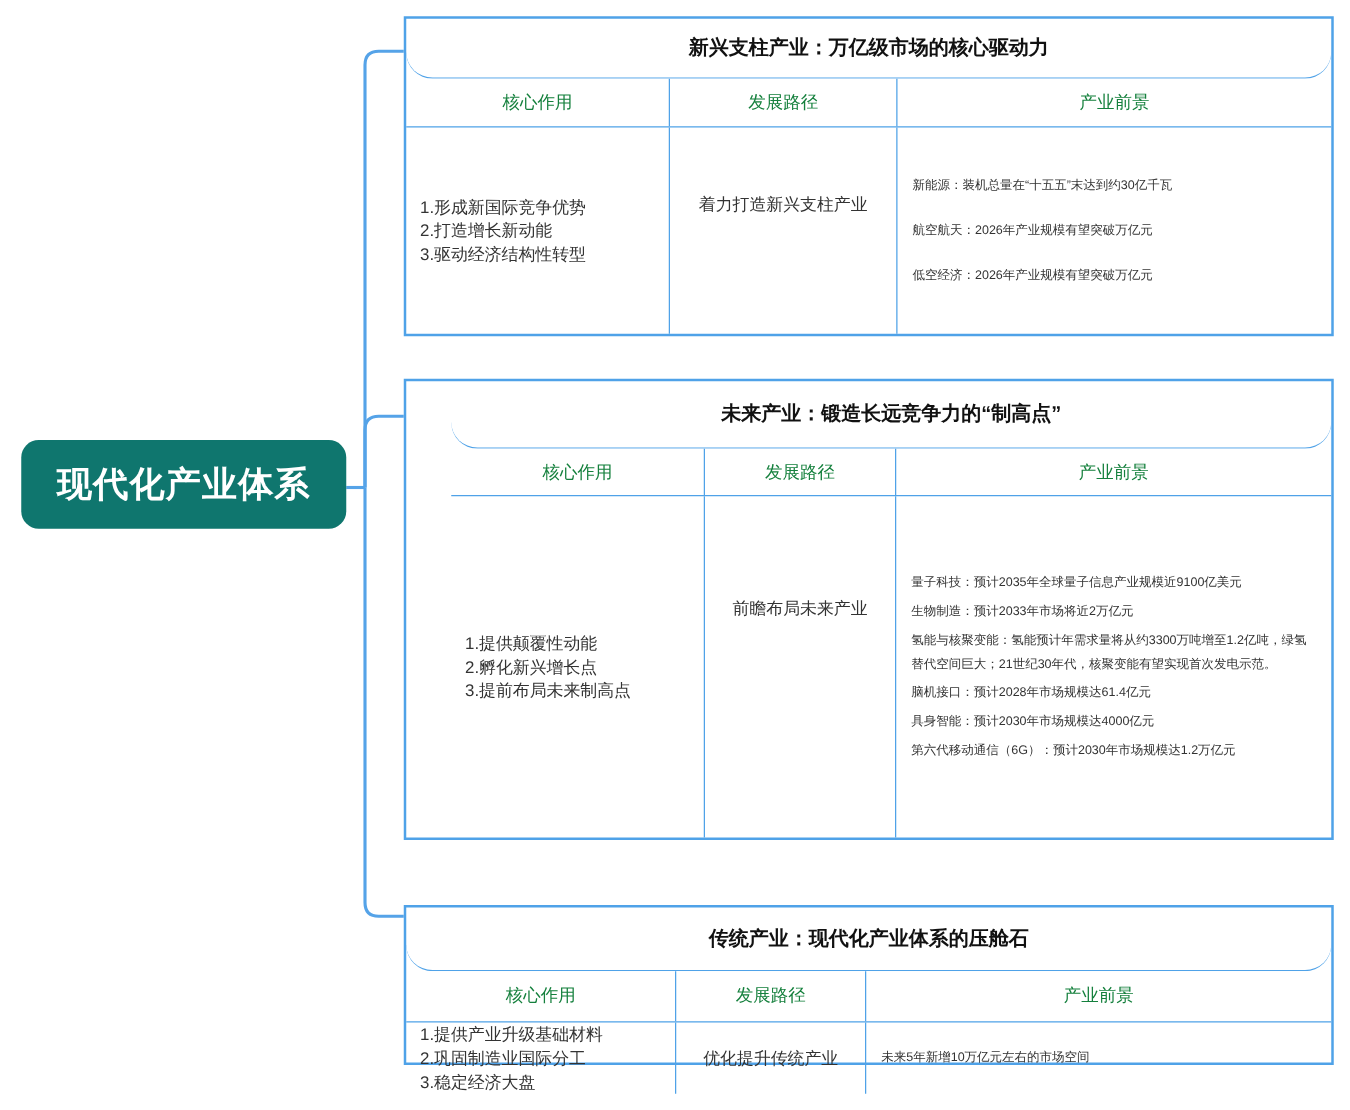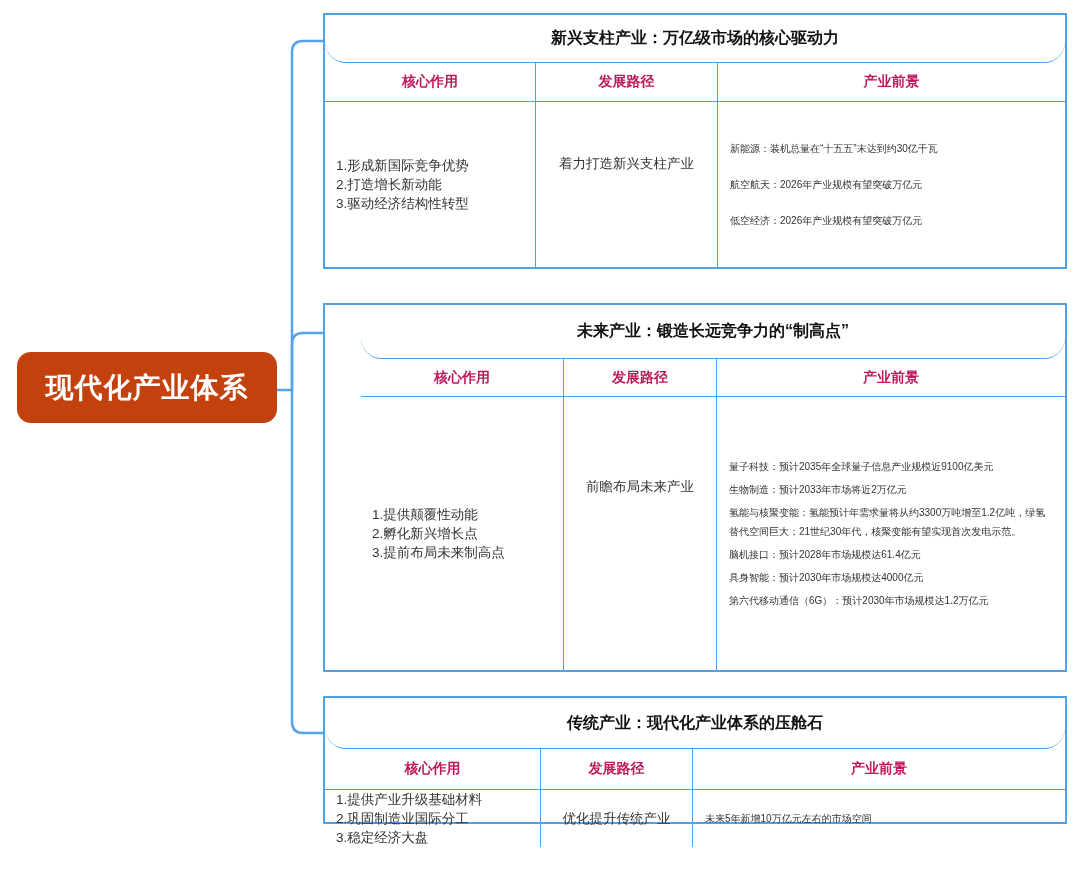--- a/index.html
+++ b/index.html
@@ -8,56 +8,56 @@
     width:1080px;height:888px;
     background:#ffffff;
     font-family:"Liberation Sans","DejaVu Sans",sans-serif;
     overflow:hidden;
   }
   .connectors{position:absolute;left:0;top:0;width:1080px;height:888px;pointer-events:none;}
 
   
   .root-node{
     position:absolute;left:17px;top:352px;width:260px;height:71px;
-    background:#c2410c;border-radius:14px;
+    background:#0f766e;border-radius:14px;
     display:flex;align-items:center;justify-content:center;
     color:#ffffff;font-size:28px;font-weight:bold;letter-spacing:1px;
     cursor:pointer;
   }
 
   
   .branch-table{
     position:absolute;left:323px;width:744px;
     border:2px solid #4FA2E8;background:#ffffff;
     box-sizing:border-box;
     display:flex;flex-direction:column;
   }
   .t1{top:13px;height:256px;}
   .t2{top:303px;height:369px;padding-left:36px;}
-  .t3{top:696px;height:128px;}
+  .t3{top:724px;height:128px;}
 
   .title-row{
     display:flex;align-items:center;justify-content:center;
     font-size:16px;font-weight:bold;color:#111111;
     border-bottom:1.5px solid #4FA2E8;flex:0 0 auto;border-radius:21px;
   }
   .t1 .title-row{height:47px;}
   .t2 .title-row{height:53px;}
   .t3 .title-row{height:50px;}
 
   .header-row{display:grid;border-bottom:1.5px solid #4FA2E8;flex:0 0 auto;}
   .t1 .header-row,.t1 .body-row{grid-template-columns:210px 182px 1fr;}
   .t2 .header-row,.t2 .body-row{grid-template-columns:202px 153px 1fr;}
   .t3 .header-row,.t3 .body-row{grid-template-columns:215px 152px 1fr;}
   .t1 .header-row{height:38px;}
   .t2 .header-row{height:37px;}
   .t3 .header-row{height:40px;}
   .header-cell{
     display:flex;align-items:center;justify-content:center;
-    font-size:14px;color:#be185d;font-weight:bold;
+    font-size:14px;color:#15803d;
   }
   .body-row{display:grid;flex:1 1 auto;}
   .cell{box-sizing:border-box;min-width:0;}
   .header-cell + .header-cell, .cell + .cell{border-left:1.5px solid #4FA2E8;}
 
   .roles-cell{
     display:flex;flex-direction:column;justify-content:center;
     padding-left:11px;padding-right:6px;
     font-size:13.5px;color:#333333;line-height:19px;
   }

